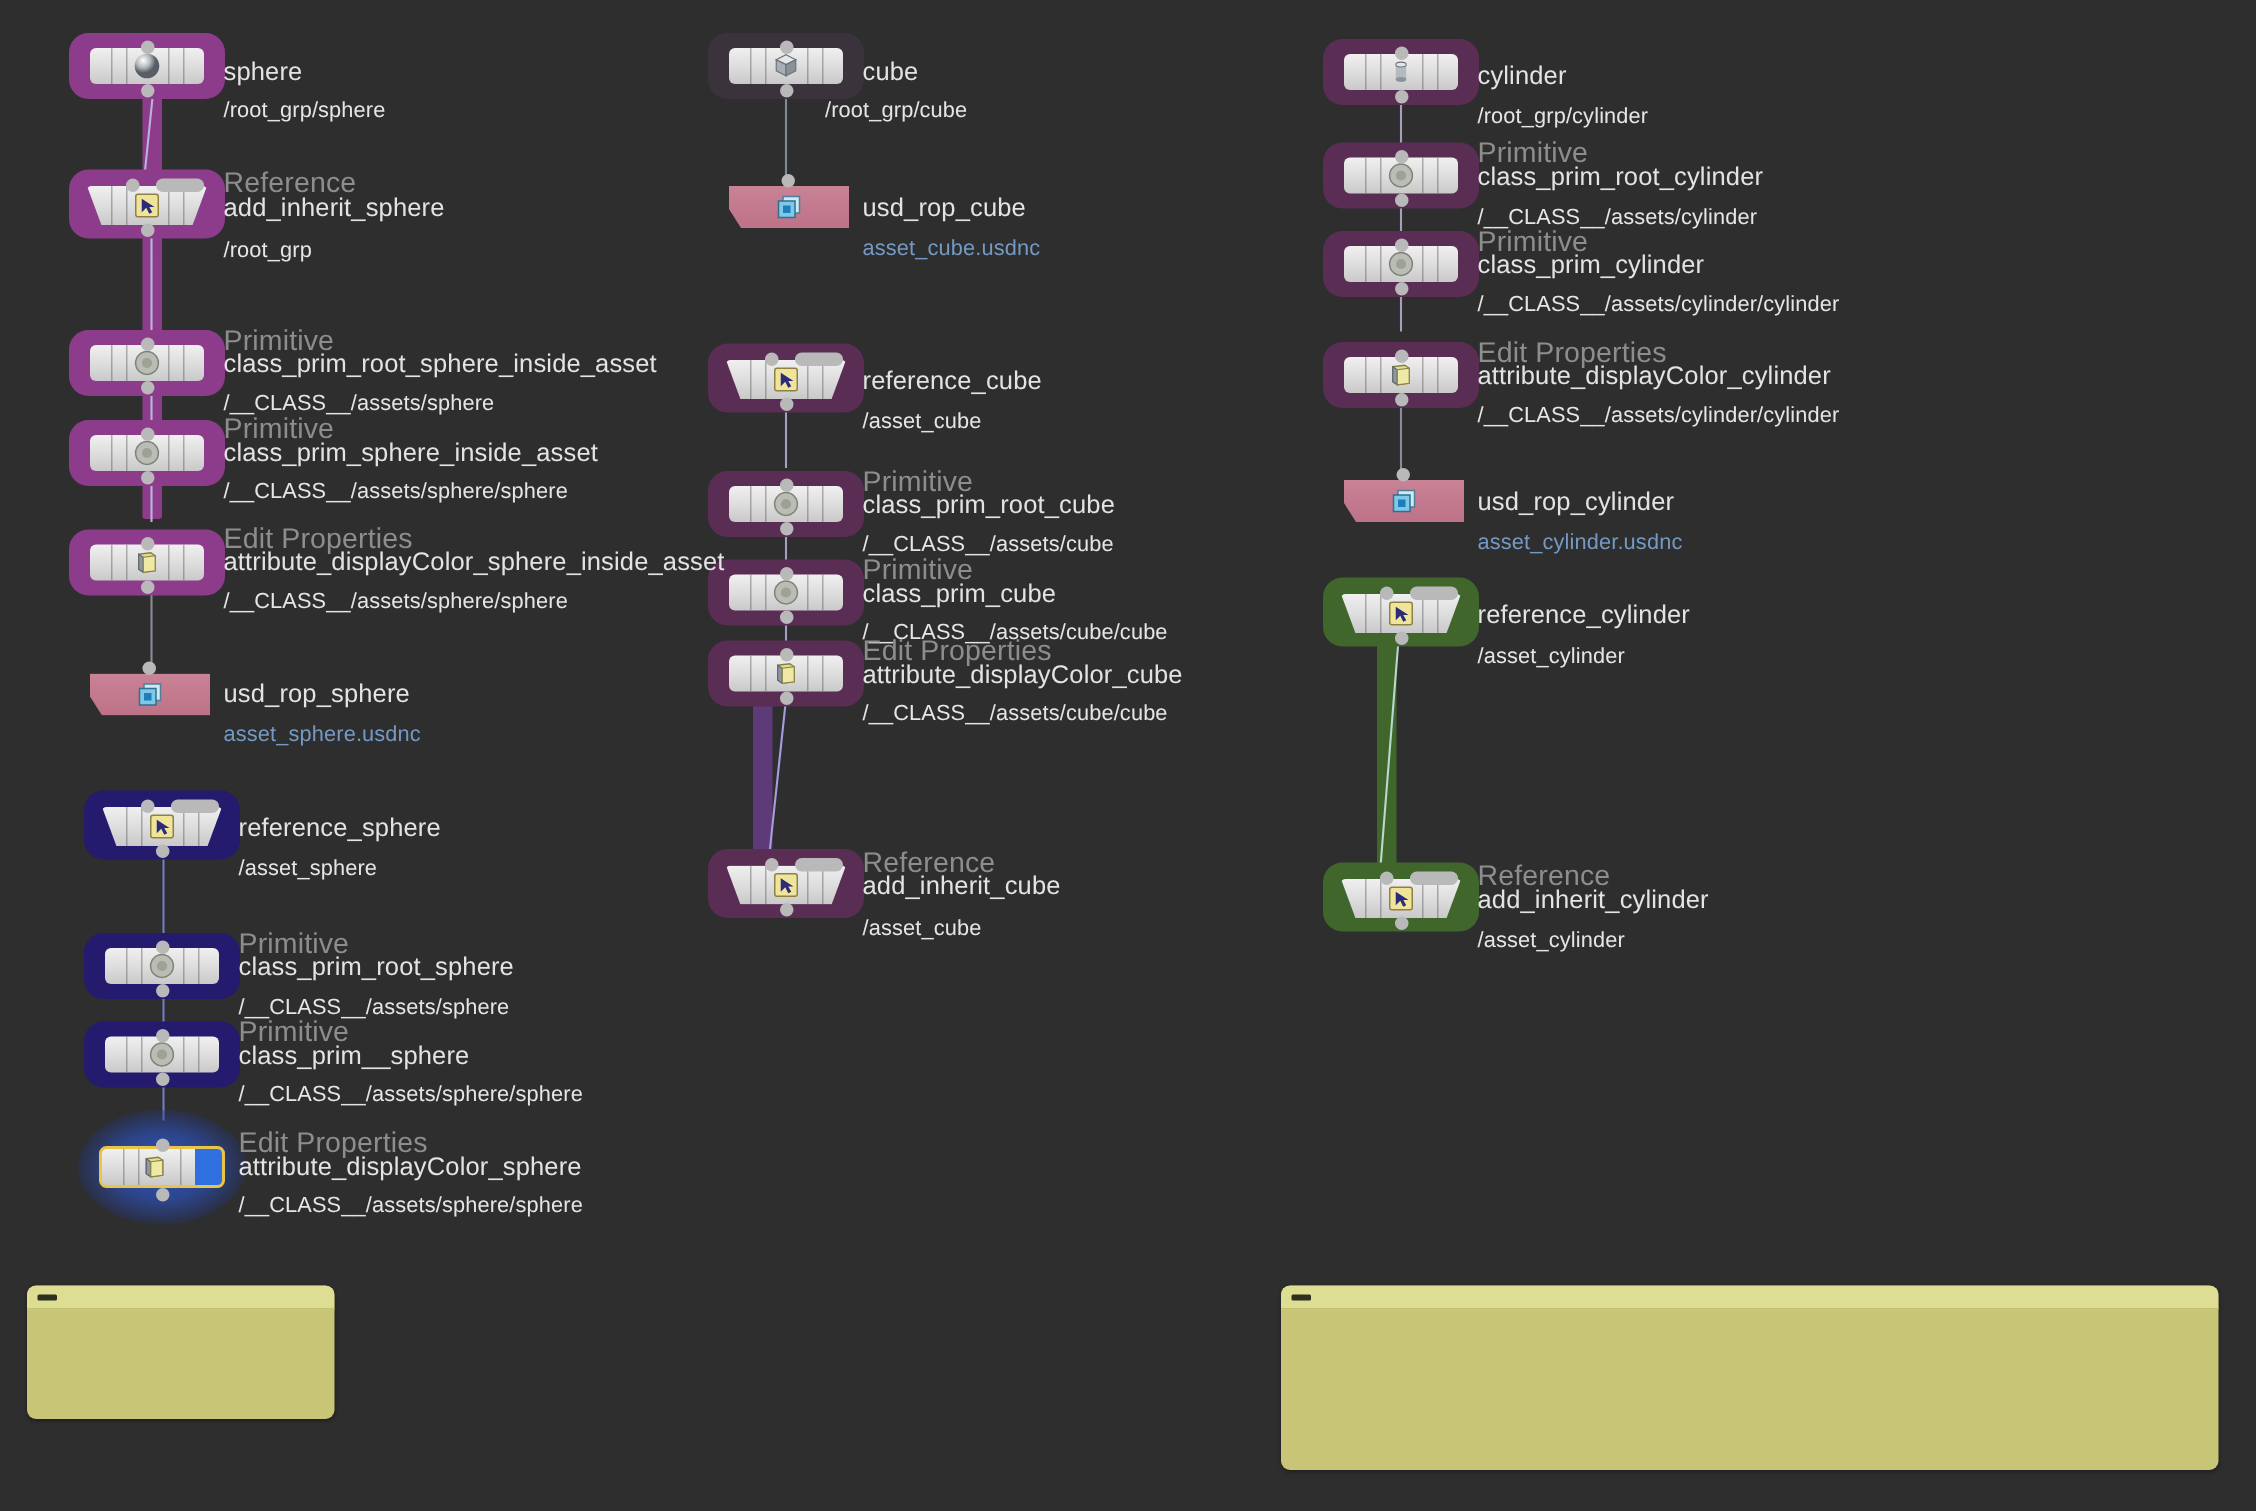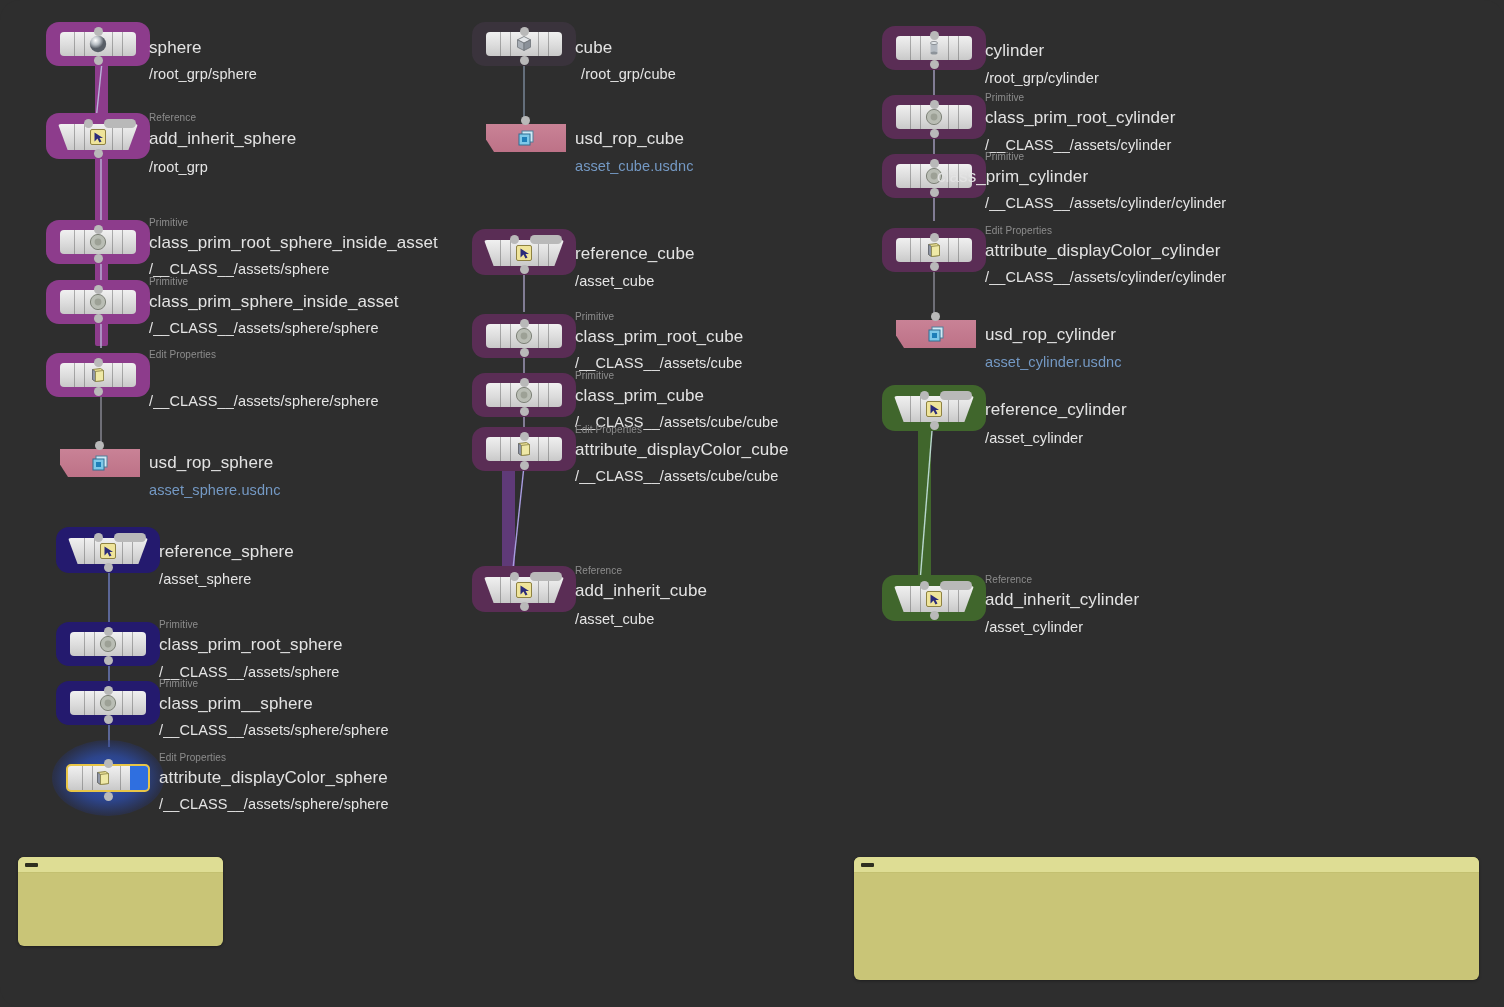--- a/index.html
+++ b/index.html
@@ -110,21 +110,21 @@
     z-index: 6;
   }
 
   
   .lbl {
     position: absolute;
     z-index: 7;
     white-space: pre;
   }
   .lbl-type {
-    font-size: 10px;
+    font-size: 19px;
     color: #8d8d8d;
     letter-spacing: .1px;
   }
   .lbl-name {
     font-size: 17px;
     color: #e3e3e3;
     letter-spacing: .1px;
   }
   .lbl-path {
     font-size: 14.5px;
@@ -389,20 +389,21 @@
             <path d="M4 4 L12 3 L15 5 L15 15 L7 16 L4 14 Z" fill="#e6dc92" stroke="#87803f" stroke-width="0.9"></path>
             <path d="M4 4 L7 6 L7 16 L4 14 Z" fill="#8f96a6" stroke="#5f6573" stroke-width="0.8"></path>
             <path d="M7 6 L15 5 L15 15 L7 16 Z" fill="#efe9a6" stroke="#8a8346" stroke-width="0.8"></path>
           </svg>
       </span>
     </div>
     <div class="dot" style="left:48px;top:5px;"></div>
     <div class="dot" style="left:48px;top:34px;"></div>
   </div>
   <div class="lbl lbl-type" style="left:149px;top:349px;">Edit Properties</div>
+  <div class="lbl lbl-name" style="left:149px;top:365px;">attribute_displayColor_sphere_inside_asset</div>
   <div class="lbl lbl-path" style="left:149px;top:393px;">/__CLASS__/assets/sphere/sphere</div>
 
   <div class="node" style="left:60px;top:449px;width:80px;height:28px;">
     <div class="body flag" style="left:0;top:0;width:80px;height:28px;">
       <span class="nicon">
         <svg width="20" height="20" viewBox="0 0 20 20">
             <rect x="6" y="3" width="11" height="11" fill="#cfe9f5" stroke="#4f7f99" stroke-width="1"></rect>
             <rect x="3" y="6" width="11" height="11" fill="#7ec8e8" stroke="#2f6f92" stroke-width="1"></rect>
             <rect x="6" y="9" width="5" height="5" fill="#1e7fb8"></rect>
           </svg>
@@ -520,21 +521,21 @@
             <path d="M9.5 2 L16 5.3 L9.5 8.6 L3 5.3 Z" fill="#e4e7ea" stroke="#6e7378" stroke-width="0.8"></path>
             <path d="M3 5.3 L9.5 8.6 L9.5 16 L3 12.7 Z" fill="#a8aeb5" stroke="#6e7378" stroke-width="0.8"></path>
             <path d="M16 5.3 L9.5 8.6 L9.5 16 L16 12.7 Z" fill="#8b9199" stroke="#6e7378" stroke-width="0.8"></path>
           </svg>
       </span>
     </div>
     <div class="dot" style="left:48px;top:5px;"></div>
     <div class="dot" style="left:48px;top:34px;"></div>
   </div>
   <div class="lbl lbl-name" style="left:575px;top:38px;">cube</div>
-  <div class="lbl lbl-path" style="left:581px;top:66px;">/root_grp/cube</div>
+  <div class="lbl lbl-path" style="left:550px;top:66px;">/root_grp/cube</div>
 
   <div class="node" style="left:486px;top:124px;width:80px;height:28px;">
     <div class="body flag" style="left:0;top:0;width:80px;height:28px;">
       <span class="nicon">
         <svg width="20" height="20" viewBox="0 0 20 20">
             <rect x="6" y="3" width="11" height="11" fill="#cfe9f5" stroke="#4f7f99" stroke-width="1"></rect>
             <rect x="3" y="6" width="11" height="11" fill="#7ec8e8" stroke="#2f6f92" stroke-width="1"></rect>
             <rect x="6" y="9" width="5" height="5" fill="#1e7fb8"></rect>
           </svg>
       </span>
@@ -720,21 +721,21 @@
         <svg width="19" height="19" viewBox="0 0 19 19">
             <circle cx="9.5" cy="9.5" r="7.6" fill="#b9bdb4" stroke="#7e8278" stroke-width="1"></circle>
             <circle cx="9.5" cy="9.5" r="3.4" fill="#9da196"></circle>
           </svg>
       </span>
     </div>
     <div class="dot" style="left:48px;top:5px;"></div>
     <div class="dot" style="left:48px;top:34px;"></div>
   </div>
   <div class="lbl lbl-type" style="left:985px;top:151px;">Primitive</div>
-  <div class="lbl lbl-name" style="left:937px;top:167px;">class_prim_cylinder</div>
+  <div class="lbl lbl-name" style="left:985px;top:167px;">class_prim_cylinder</div>
   <div class="lbl lbl-path wrap" style="left:985px;top:195px;width:232px;">/__CLASS__/assets/cylinder/cylinder</div>
 
   <div class="node" style="left:882px;top:228px;width:104px;height:44px;">
     <div class="halo" style="width:104px;height:44px;background:#5a2d55;"></div>
     <div class="body rect" style="left:14px;top:10px;width:76px;height:24px;">
       <div class="divs">
         <i style="left:14px"></i>
           <i style="left:24px"></i>
           <i style="left:52px"></i>
           <i style="left:62px"></i>

